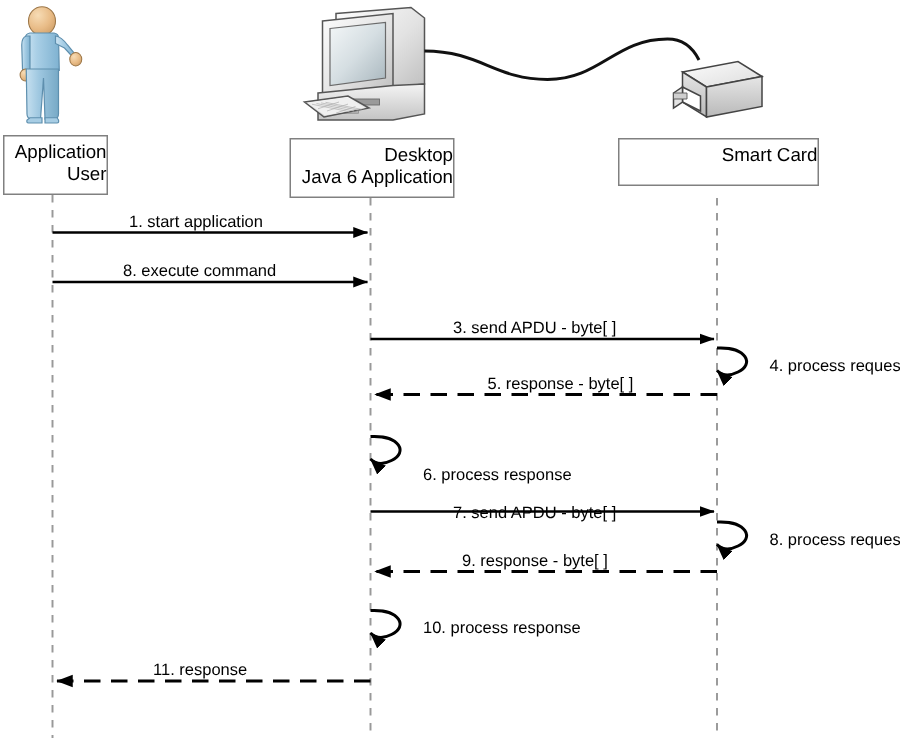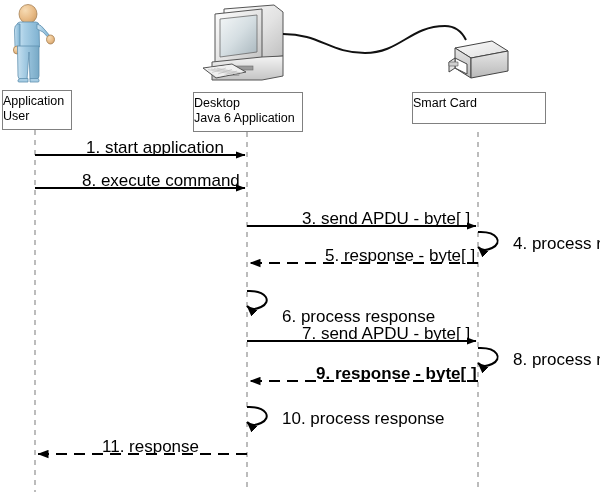--- a/index.html
+++ b/index.html
@@ -22,33 +22,33 @@
     left: 0;
     top: 0;
     width: 600px;
     height: 492px;
   }
   .lifeline-box {
     position: absolute;
     box-sizing: border-box;
     border: 1px solid #808080;
     background: #ffffff;
-    text-align: left;
+    text-align: right;
     font-size: 12.5px;
     color: #000000;
     line-height: 15px;
     padding-top: 3px;
   }
   .lifeline-box .ln {
     display: block;
     white-space: nowrap;
   }
   .msg-label {
     position: absolute;
-    font-size: 17px;
+    font-size: 11px;
     color: #000000;
     white-space: nowrap;
     line-height: 12px;
   }
 </style>
 </head>
 <body>
 
 <div id="diagram-root">
 
@@ -207,19 +207,19 @@
   <div class="lifeline-box" style="left:412px; top:92px; width:134px; height:32px;">
     <span class="ln">Smart Card</span>
   </div>
 
   <div class="msg-label" style="left:86px;  top:142px;">1. start application</div>
   <div class="msg-label" style="left:82px;  top:175px;">8. execute command</div>
   <div class="msg-label" style="left:302px; top:213px;">3. send APDU - byte[ ]</div>
   <div class="msg-label" style="left:513px; top:238px;">4. process request</div>
   <div class="msg-label" style="left:325px; top:250px;">5. response - byte[ ]</div>
   <div class="msg-label" style="left:282px; top:311px;">6. process response</div>
-  <div class="msg-label" style="left:302px; top:328px;">7. send APDU - byte[ ]</div>
+  <div class="msg-label" style="left:302px; top:336px;">7. send APDU - byte[ ]</div>
   <div class="msg-label" style="left:513px; top:354px;">8. process request</div>
-  <div class="msg-label" style="left:316px; top:368px;font-weight:bold;">9. response - byte[ ]</div>
+  <div class="msg-label" style="left:308px; top:368px;">9. response - byte[ ]</div>
   <div class="msg-label" style="left:282px; top:413px;">10. process response</div>
   <div class="msg-label" style="left:102px; top:441px;">11. response</div>
 
 </div>
 
 </body></html>

